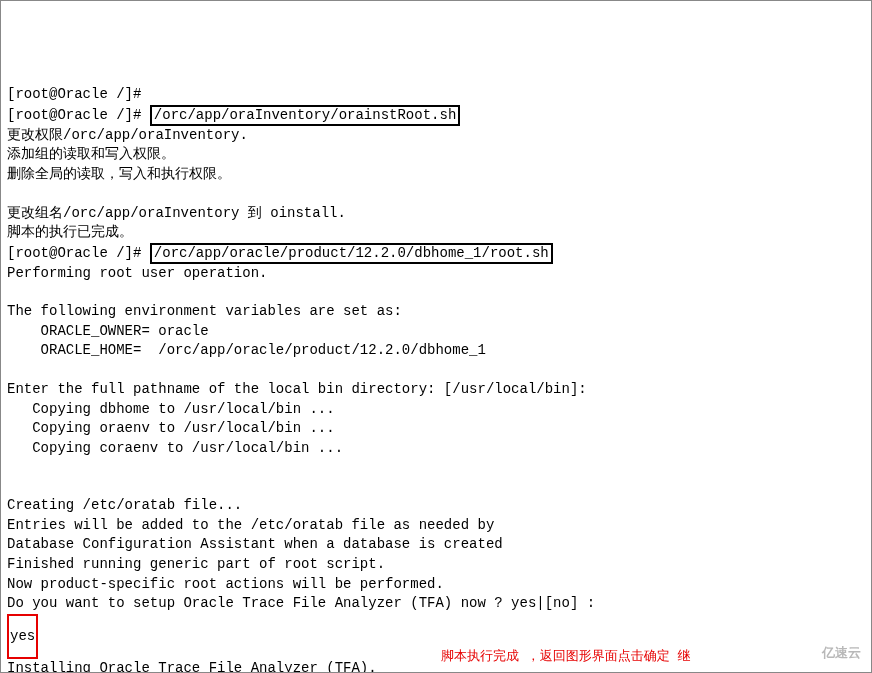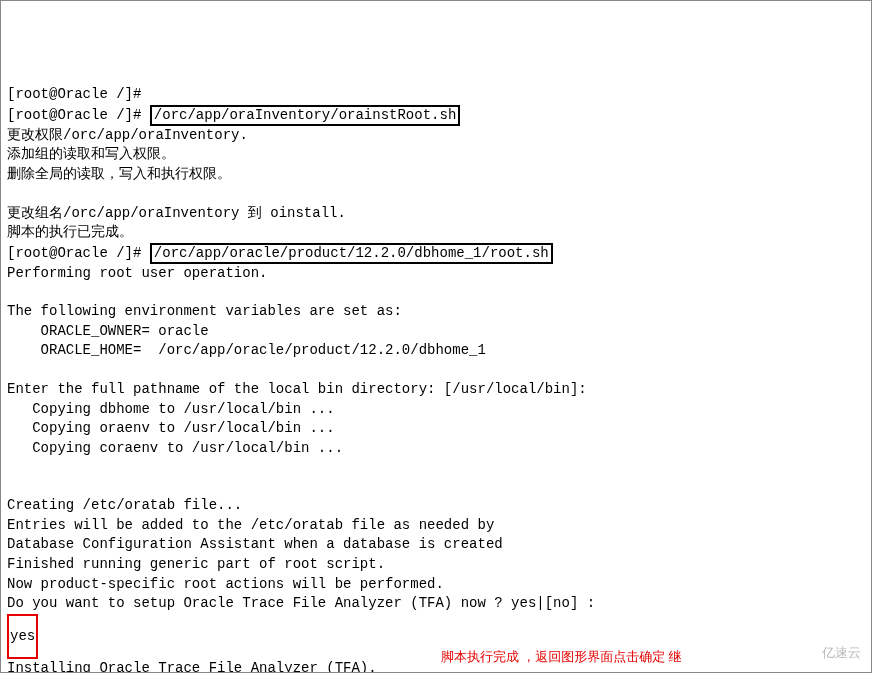--- a/index.html
+++ b/index.html
@@ -28,33 +28,34 @@
       border: 2px solid #e60000;
       padding: 12px 1px;
       display: inline-block;
       line-height: 1.2;
     }
     .footer-note {
       position: absolute;
       bottom: 6px;
       left: 440px;
       color: #e60000;
-      font-family: Liberation Serif, serif;
+      font-family: Liberation Mono, monospace;
       font-size: 13px;
       white-space: normal;
     }
     .watermark {
       position: absolute;
       bottom: 10px;
       right: 10px;
       font-family: "Microsoft YaHei", sans-serif;
       font-size: 13px;
       color: #b8b8b8;
       display: flex;
       gap: 0;
+      font-weight: bold;
     }
     .watermark-icon {
       width: 22px;
       height: 16px;
       position: relative;
     }
   </style>
 </head>
 <body>
 

